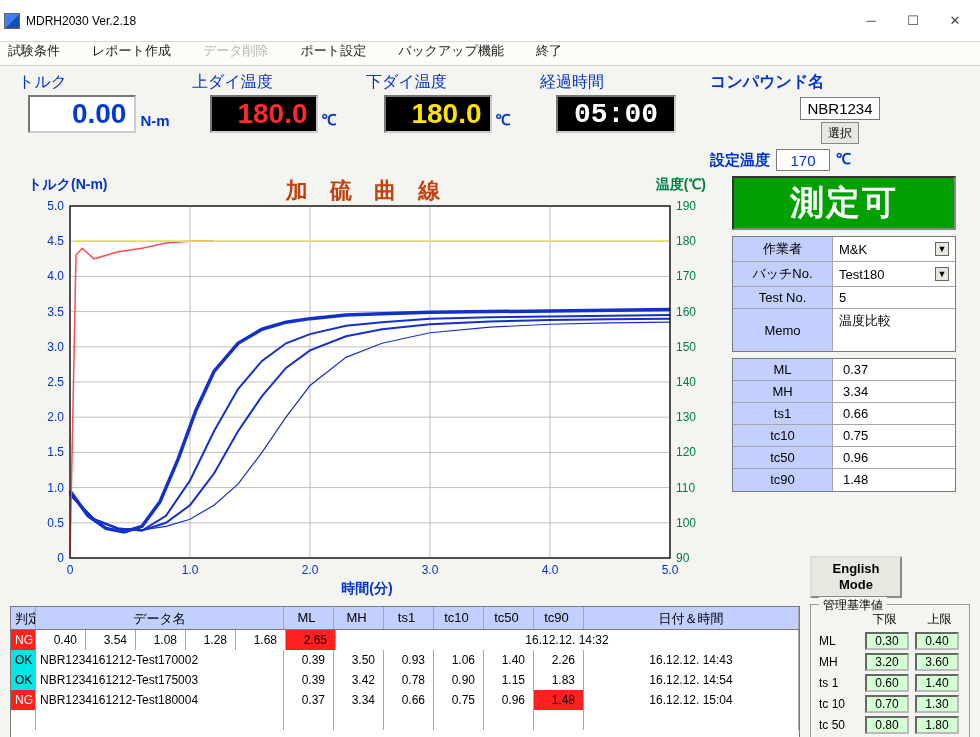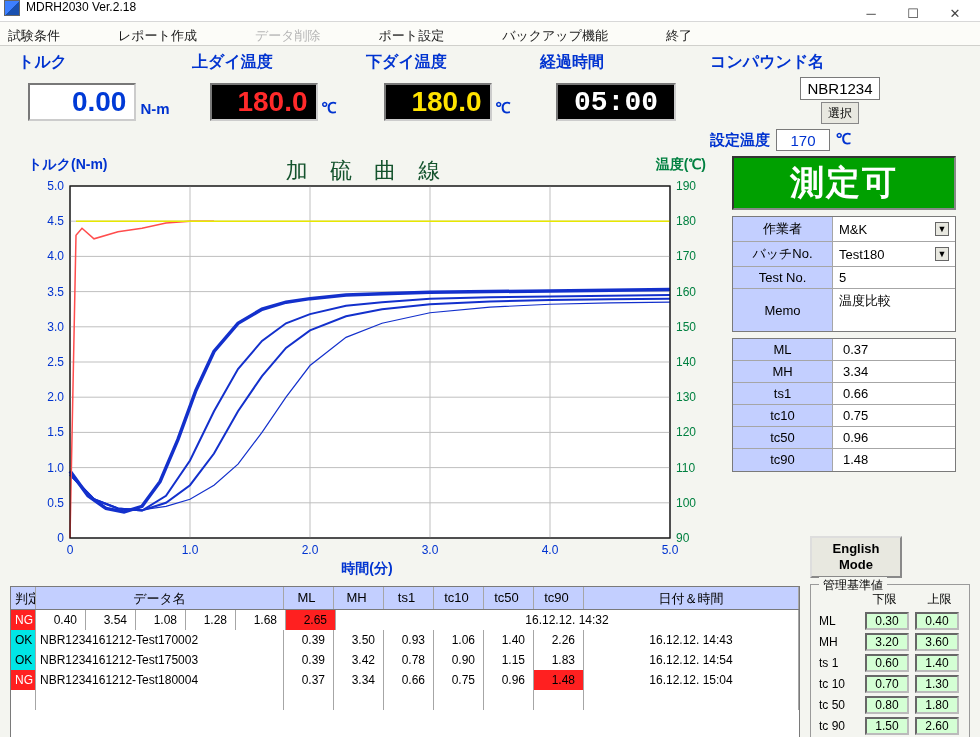--- a/index.html
+++ b/index.html
@@ -7,22 +7,22 @@
     margin: 0; padding: 0;
     width: 980px; height: 737px;
     font-family: "MS PGothic", "Meiryo", sans-serif;
     font-size: 12px;
     background: #f4f5f0;
     color: #000;
     overflow: hidden;
   }
   
   .titlebar {
-    display: flex; align-items: flex-start;
-    height: 22px;
+    display: flex; align-items: center;
+    height: 42px;
     background: #fff;
     border-bottom: 1px solid #d8d8d8;
     padding: 0 4px;
     font-size: 12px;
   }
   .titlebar .app-icon {
     width: 16px; height: 16px; margin-right: 6px;
     background: linear-gradient(135deg,#3d7fff 50%,#1950b0 50%);
     border: 1px solid #666;
   }
@@ -32,39 +32,39 @@
     display: flex; align-items: center; justify-content: center;
     font-size: 13px; color: #444;
   }
 
   
   .menubar {
     display: flex;
     height: 24px;
     background: #fcfcf8;
     border-bottom: 1px solid #d0d0cc;
-    align-items: flex-end;
+    align-items: flex-start;
     font-size: 13px;
     color: #1a1a1a;
     padding: 0 8px;
-    gap: 58px;
+    gap: 32px;
   }
   .menubar .menu-item.disabled { color: #b5b5b5; }
 
   
   .readouts {
     display: flex;
     align-items: flex-start;
     padding: 6px 10px 4px 14px;
     gap: 4px;
   }
   .readout-block { display: flex; flex-direction: column; align-items: center; }
   .readout-label {
-    color: #0033d0; font-weight: bold; font-size: 16px;
-    margin-bottom: 10px;
+    color: #0033d0; font-weight: normal; font-size: 16px;
+    margin-bottom: 2px;
     align-self: flex-start;
     padding-left: 4px;
   }
   .readout-row { display: flex; align-items: flex-end; gap: 4px; }
   .readout-box {
     border: 2px inset #ccc;
     background: #fff;
     height: 38px;
     display: flex; align-items: center; justify-content: flex-end;
     padding: 0 8px;
@@ -106,21 +106,21 @@
 
   
   .chart-area { width: 686px; position:relative; }
   .chart-ylabel-left {
     position:absolute; left:4px; top:0;
     color:#0033d0; font-weight:bold; font-size:14px;
   }
   .chart-title {
     position:absolute; left:0; right:0; top:0;
     text-align:center;
-    color:#14532d; font-weight:normal; font-size:22px;
+    color:#c2410c; font-weight:bold; font-size:22px;
     letter-spacing: 8px;
   }
   .chart-ylabel-right {
     position:absolute; right:4px; top:0;
     color:#008040; font-weight:bold; font-size:14px;
   }
   .chart-svg { display:block; margin-top: 24px; }
   .chart-xlabel {
     text-align:center; color:#0033d0; font-weight:bold; font-size:14px;
     margin-top:-2px;

